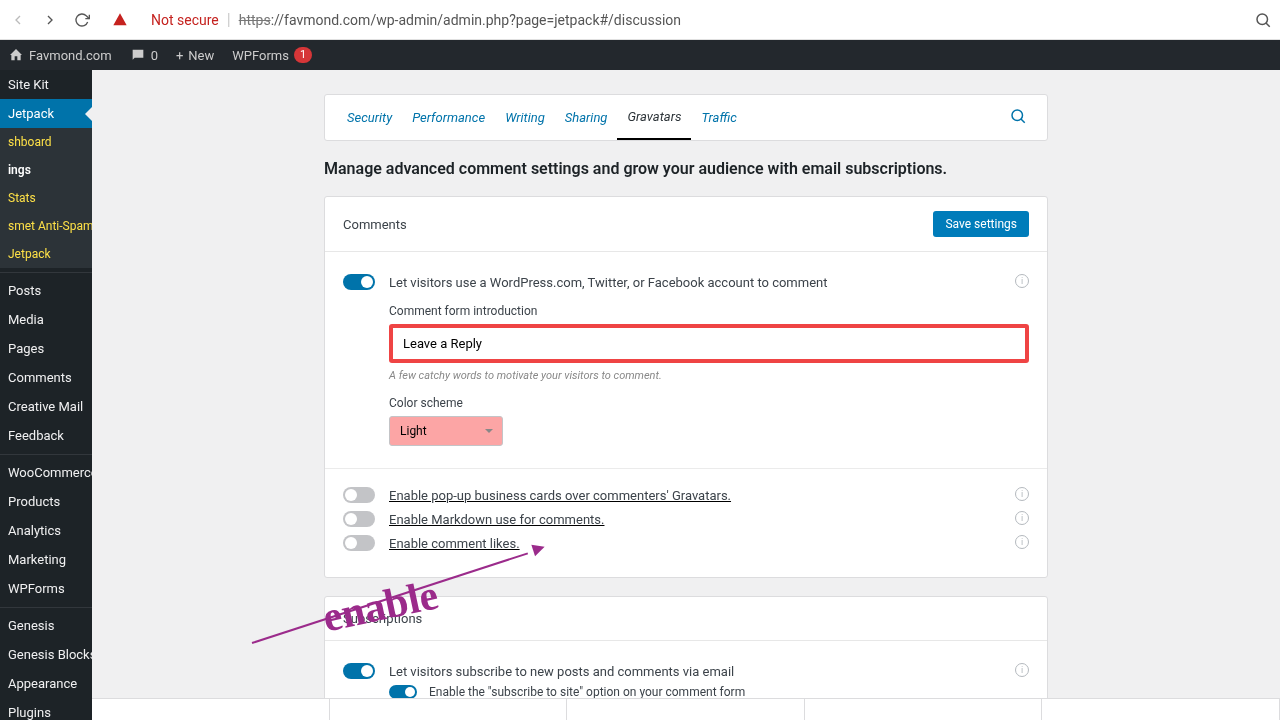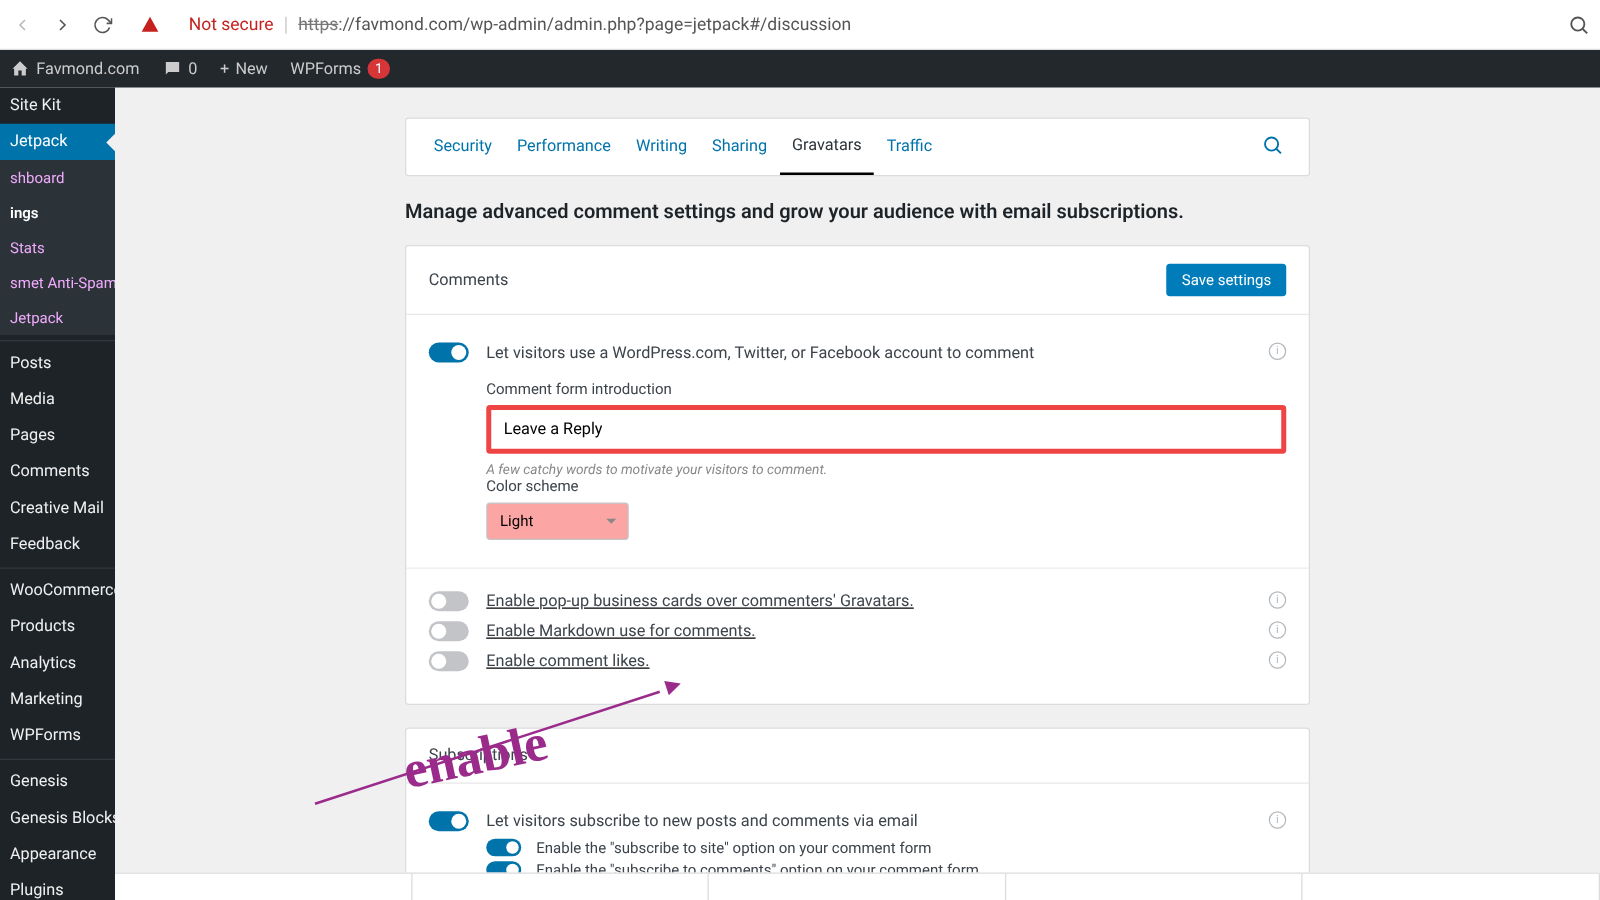--- a/index.html
+++ b/index.html
@@ -18,27 +18,27 @@
 .wp-bar-item { display: flex; align-items: center; gap: 5px; cursor: pointer; }
 .badge { background: #d63638; color: #fff; border-radius: 9px; padding: 0 6px; font-size: 11px; line-height: 16px; }
 
 .workspace { display: flex; height: calc(720px - 70px); }
 .sidebar { width: 92px; background: #1d2327; color: #f0f0f1; font-size: 13px; overflow: hidden; }
 .sidebar .item { padding: 7px 8px; cursor: pointer; white-space: nowrap; }
 .sidebar .item.sep { margin-top: 4px; border-top: 1px solid #32373c; padding-top: 10px; }
 .sidebar .item.active { background: #0073aa; color: #fff; position: relative; }
 .sidebar .item.active::after { content: ""; position: absolute; right: -1px; top: 50%; transform: translateY(-50%); border: 8px solid transparent; border-right-color: #f0f0f1; }
 .sidebar .sub { background: #2c3338; }
-.sidebar .sub .item { padding-left: 8px; font-size: 12px; color: #f0abfc; }
+.sidebar .sub .item { padding-left: 8px; font-size: 12px; color: #fde047; }
 .sidebar .sub .item.bold { color: #fff; font-weight: 600; }
 
 .content { flex: 1; padding: 0; position: relative; }
 .card { background: #fff; border: 1px solid #dcdcde; border-radius: 3px; margin: 0 auto; width: 724px; }
 .tabs-card { margin-top: 24px; display: flex; align-items: center; padding: 0 12px; position: relative; }
-.tab { padding: 14px 10px; font-size: 13px; color: #0073aa; cursor: pointer; }
+.tab { padding: 14px 10px; font-size: 13px; color: #0073aa; cursor: pointer; font-style: italic; }
 .tab.active { color: #2c3338; border-bottom: 2px solid #000; }
 .tabs-search { margin-left: auto; padding: 0 8px; color: #0073aa; cursor: pointer; }
 
 .page-heading { width: 724px; margin: 18px auto 18px; font-size: 16px; font-weight: 600; color: #1d2327; }
 
 .section-card { margin-top: 0; }
 .sec-header { display: flex; align-items: center; padding: 14px 18px; border-bottom: 1px solid #e7e7e7; }
 .sec-title { font-size: 13px; color: #3c434a; }
 .save-btn { margin-left: auto; background: #007cba; color: #fff; border: none; padding: 6px 12px; font-size: 12px; border-radius: 3px; cursor: pointer; }
 
@@ -187,21 +187,21 @@
       <div class="sec-body">
         <div class="row">
           <span class="toggle on"></span>
           <span class="row-label">Let visitors use a WordPress.com, Twitter, or Facebook account to comment</span>
           <span class="info-i">i</span>
         </div>
         <div class="field-block">
           <div class="field-label">Comment form introduction</div>
           <input class="text-input" value="Leave a Reply" style="">
           <div class="hint">A few catchy words to motivate your visitors to comment.</div>
-          <div class="field-label" style="">Color scheme</div>
+          <div class="field-label" style="margin-top:14px">Color scheme</div>
           <span class="select-wrap">
             <select class="select"><option>Light</option></select>
           </span>
         </div>
         <div class="divider" style="margin-top:22px">
           <div class="row">
             <span class="toggle"></span>
             <span class="row-label">Enable pop-up business cards over commenters' Gravatars.</span>
             <span class="info-i">i</span>
           </div>

